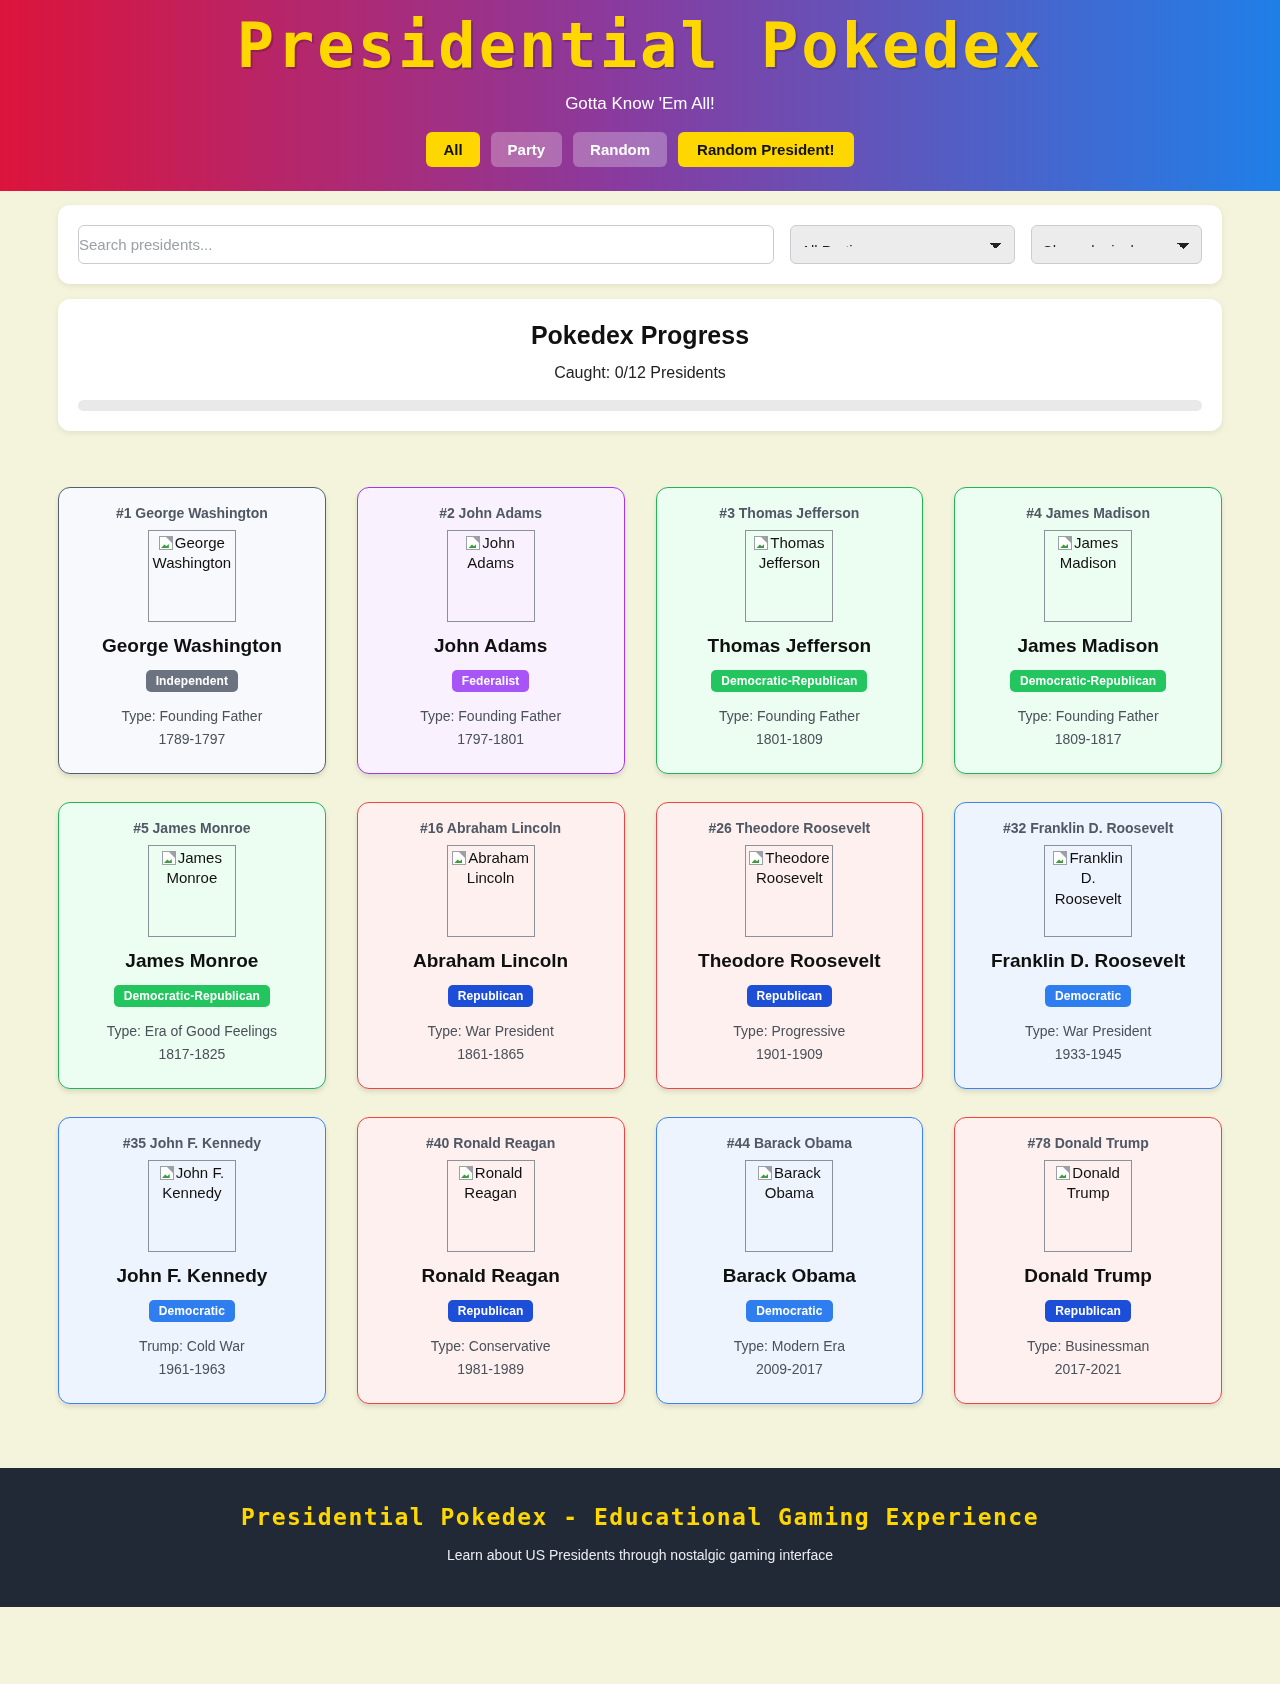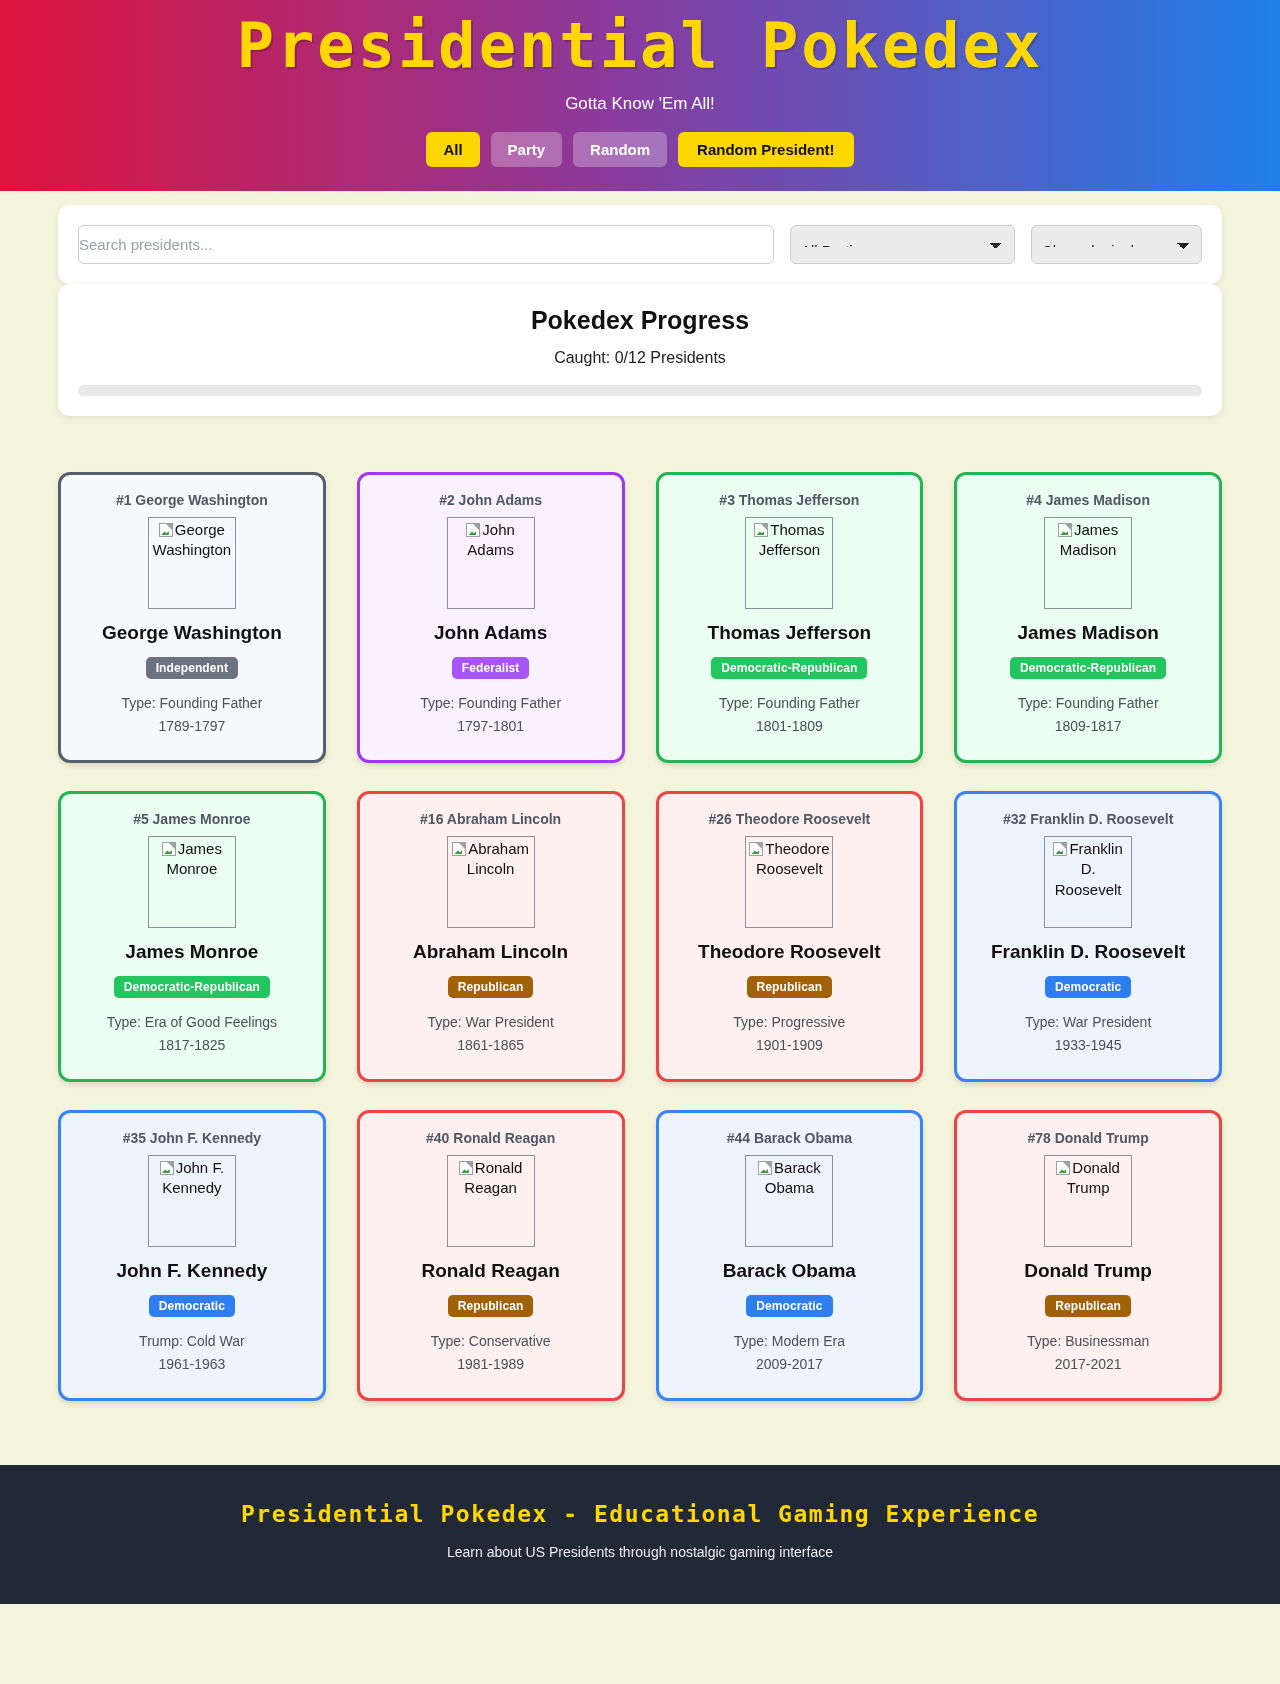--- a/index.html
+++ b/index.html
@@ -92,20 +92,21 @@
     background-image: linear-gradient(45deg, transparent 50%, #222 50%), linear-gradient(135deg, #222 50%, transparent 50%);
     background-position: calc(100% - 18px) 17px, calc(100% - 12px) 17px;
     background-size: 6px 6px, 6px 6px;
     background-repeat: no-repeat;
   }
   .sel-party { width: 225px; }
   .sel-sort  { width: 171px; }
 
   
   .progress-panel {
+    margin-top: 15px;
     padding: 22px 20px 20px 20px;
     text-align: center;
   }
   .progress-title { font-size: 25px; font-weight: 700; color: #111; }
   .progress-sub   { font-size: 16px; color: #222; margin-top: 14px; }
   .progress-track {
     margin-top: 18px;
     height: 11px;
     background: #e9e9e9;
     border-radius: 6px;
@@ -115,21 +116,21 @@
 
   
   .grid {
     margin-top: 56px;
     display: grid;
     grid-template-columns: repeat(4, 1fr);
     gap: 28px 31px;
     padding-bottom: 64px;
   }
   .card {
-    border: 3px solid #b91c1c;
+    border: 1px solid #b91c1c;
     border-radius: 12px;
     background: #f8f9fc;
     padding: 17px 12px 22px 12px;
     text-align: center;
     box-shadow: 0 3px 5px rgba(0,0,0,.10);
     cursor: pointer;
   }
   .card-num {
     font-size: 14px;
     font-weight: 700;
@@ -206,21 +207,21 @@
   }
 
   
   .p-independent { border-color: #555f6d; background: #f8f9fc; }
   .p-independent .badge { background: #6b7280; }
   .p-federalist  { border-color: #a435f0; background: #faf1ff; }
   .p-federalist .badge { background: #a855f7; }
   .p-demrep      { border-color: #22b455; background: #ecfdf2; }
   .p-demrep .badge { background: #22c55e; }
   .p-republican  { border-color: #ef4444; background: #fdf0ee; }
-  .p-republican .badge { background: #a16207; }
+  .p-republican .badge { background: #1d4ed8; }
   .p-democratic  { border-color: #3b82f6; background: #eef4fe; }
   .p-democratic .badge { background: #2f7ef0; }
 
   
   .footer {
     background: #212936;
     padding: 36px 0 44px 0;
     text-align: center;
   }
   .footer-title {

